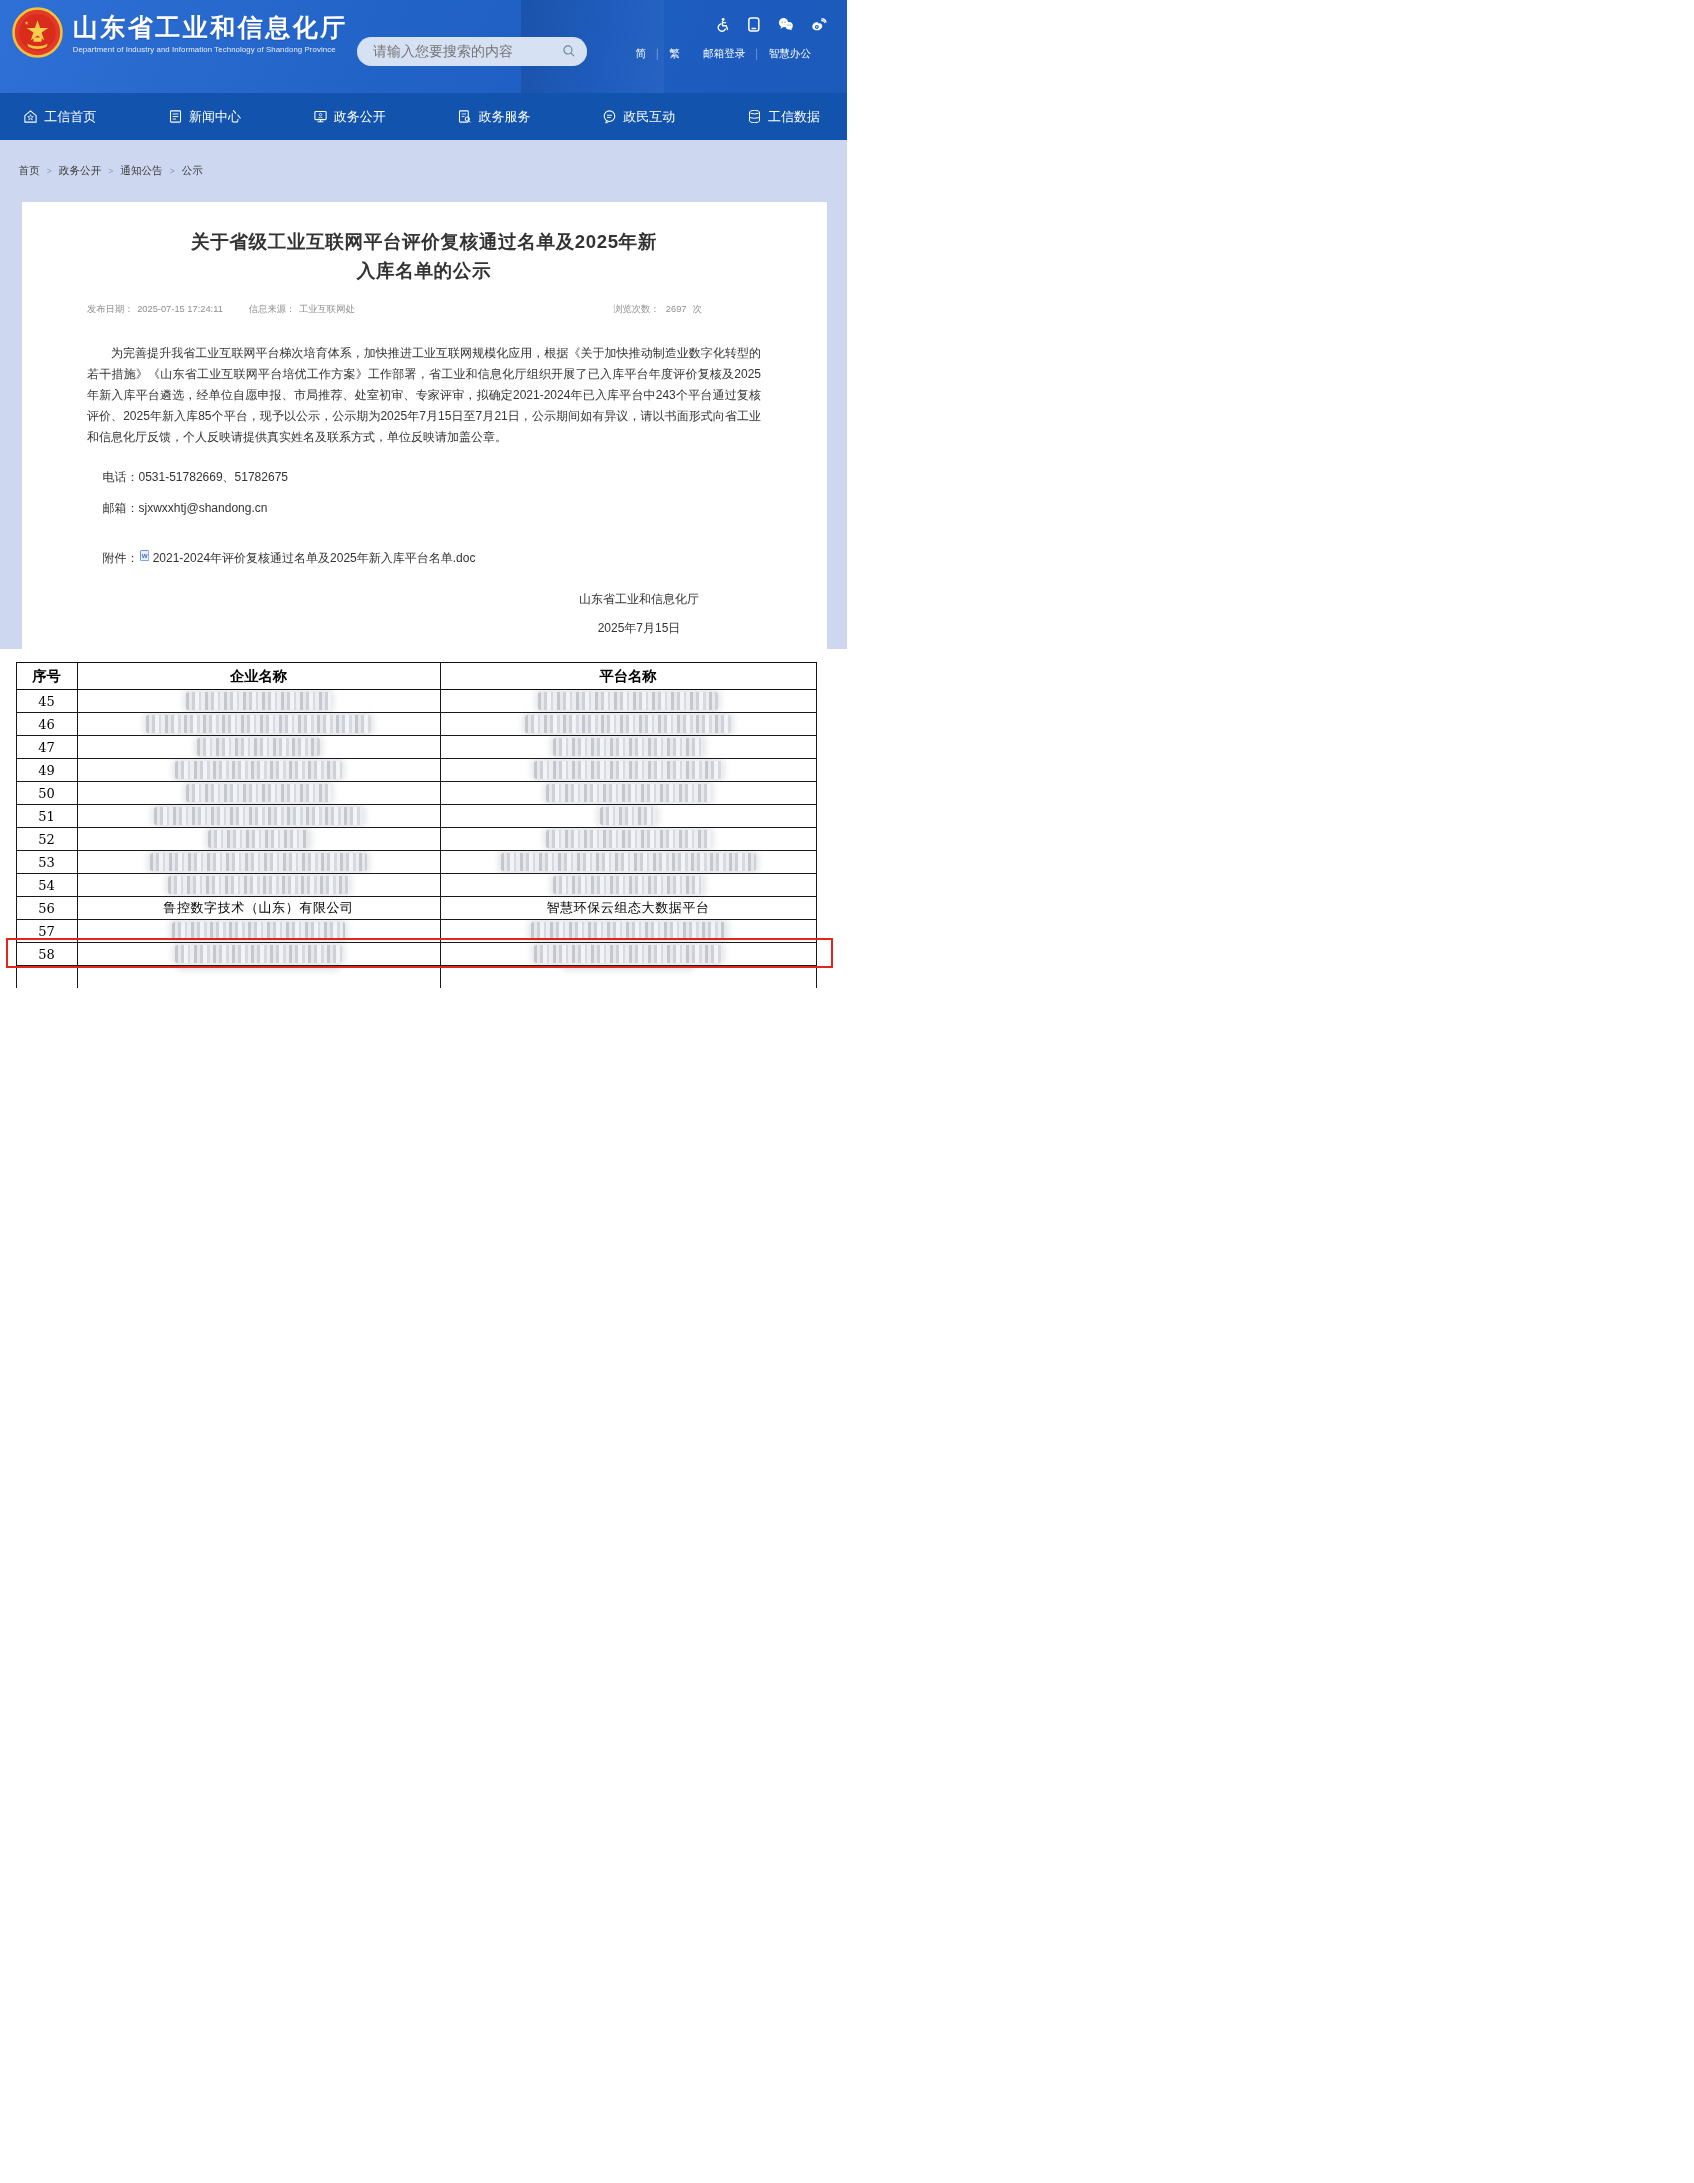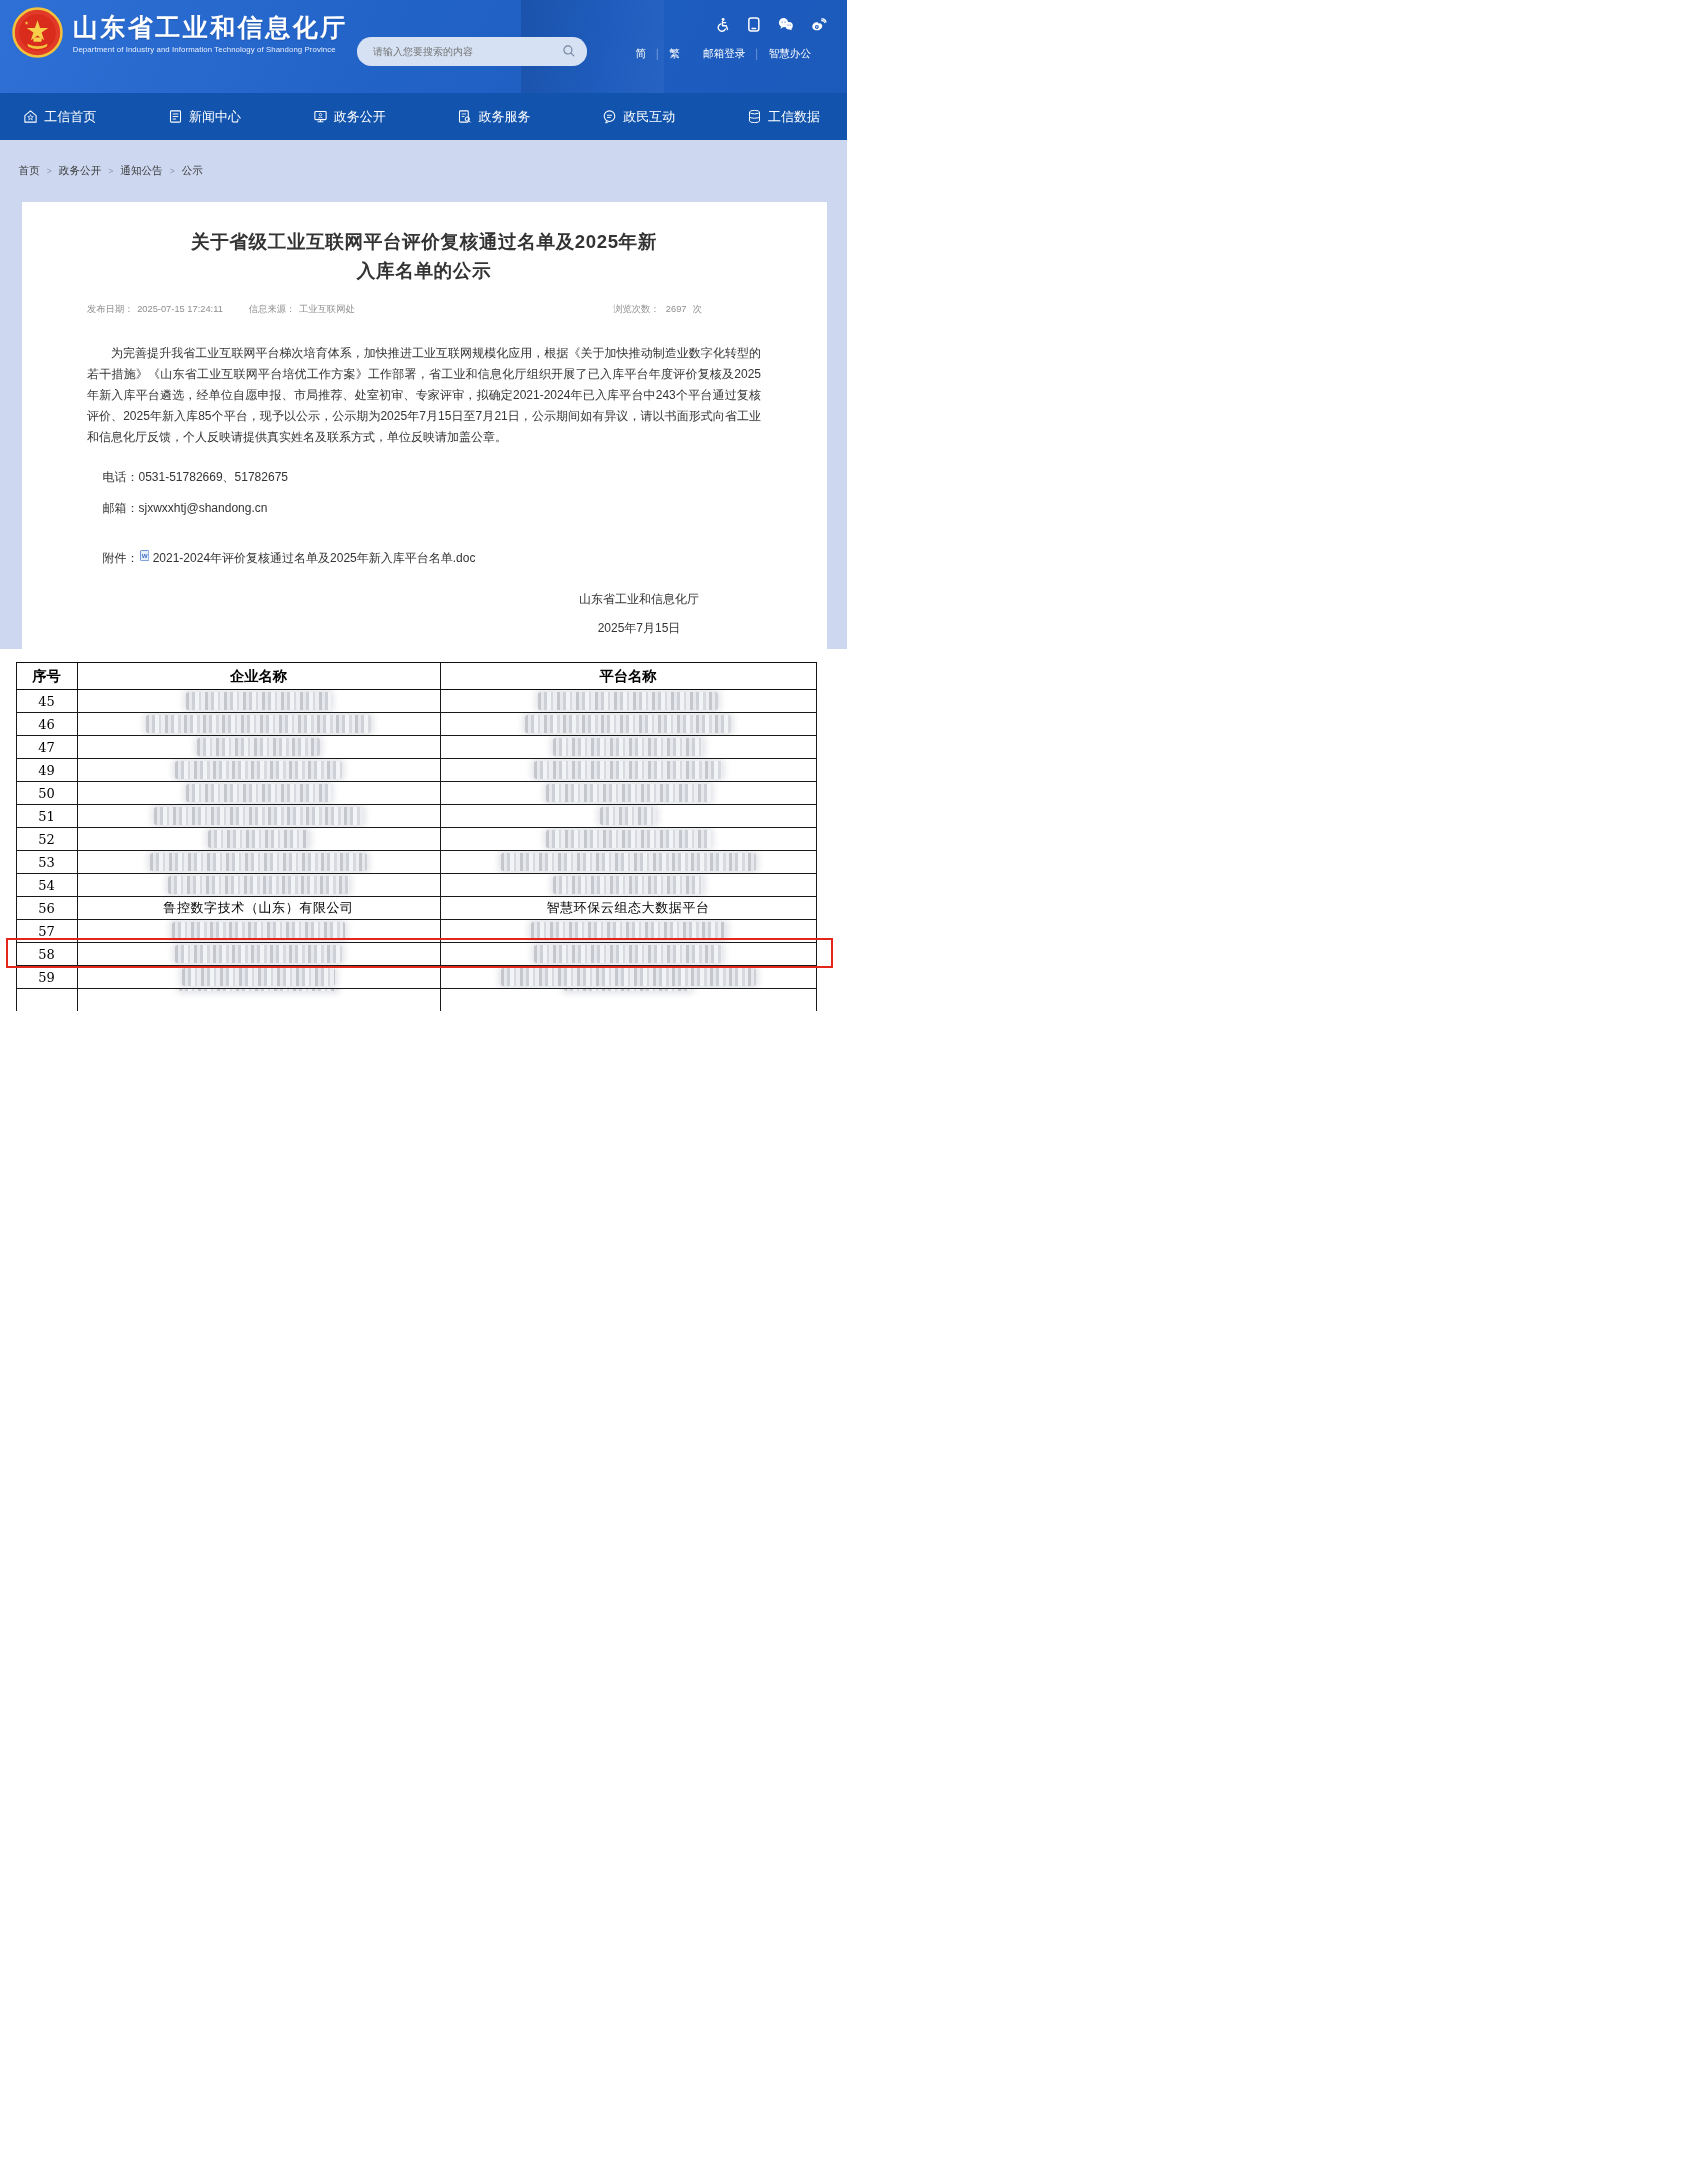--- a/index.html
+++ b/index.html
@@ -27,21 +27,21 @@
   }
   .brand-text .en { color:#e8eefb; font-size:7.8px; letter-spacing:0.1px; margin-top:3.1px; }
 
   .search {
     position:absolute; left:357px; top:37px; width:230px; height:28.6px;
     background:rgba(228,236,248,.93); border-radius:14.3px;
     display:flex; align-items:center; padding:0 11.2px 0 16px;
   }
   .search input {
     flex:1; border:none; outline:none; background:transparent;
-    font-size:10px; color:#3d3d3d; font-family:"Liberation Sans",sans-serif;
+    font-size:14px; color:#3d3d3d; font-family:"Liberation Sans",sans-serif;
   }
   .search svg { flex:0 0 auto; }
 
   .util-icons { position:absolute; right:20px; top:17.4px; display:flex; gap:17px; align-items:center; }
   .util-icons svg { display:block; }
 
   .quick-links {
     position:absolute; right:36px; top:47px; display:flex; align-items:center; gap:8.7px;
     color:#fff; font-size:10.6px; white-space:nowrap;
   }
@@ -424,29 +424,20 @@
         </tr>
         <tr data-interactable="false">
           <td class="col-no" data-interactable="false">58</td>
           <td data-interactable="false">
             <div class="redact" data-interactable="false" style="width: 46%;"></div>
           </td>
           <td data-interactable="false">
             <div class="redact" data-interactable="false" style="width: 50%;"></div>
           </td>
         </tr>
-        <tr data-interactable="false">
-          <td class="col-no" data-interactable="false">59</td>
-          <td data-interactable="false">
-            <div class="redact" data-interactable="false" style="width: 42%;"></div>
-          </td>
-          <td data-interactable="false">
-            <div class="redact" data-interactable="false" style="width: 68%;"></div>
-          </td>
-        </tr>
         <tr data-interactable="false" class="partial">
           <td class="col-no" data-interactable="false"></td>
           <td data-interactable="false">
             <div class="redact" data-interactable="false" style="width: 44%;"></div>
           </td>
           <td data-interactable="false">
             <div class="redact" data-interactable="false" style="width: 34%;"></div>
           </td>
         </tr>
       </tbody>

